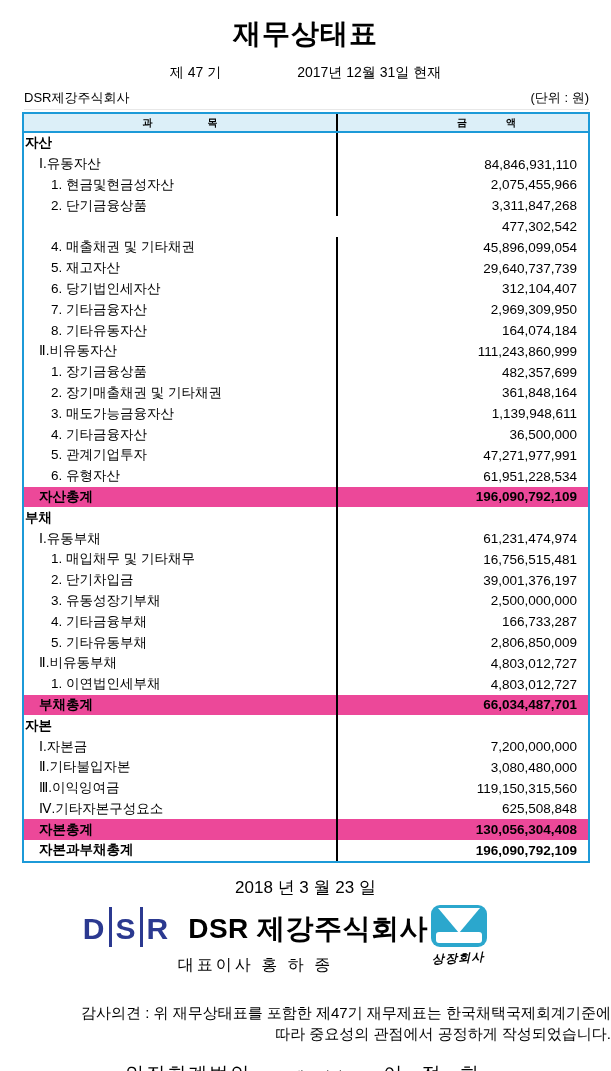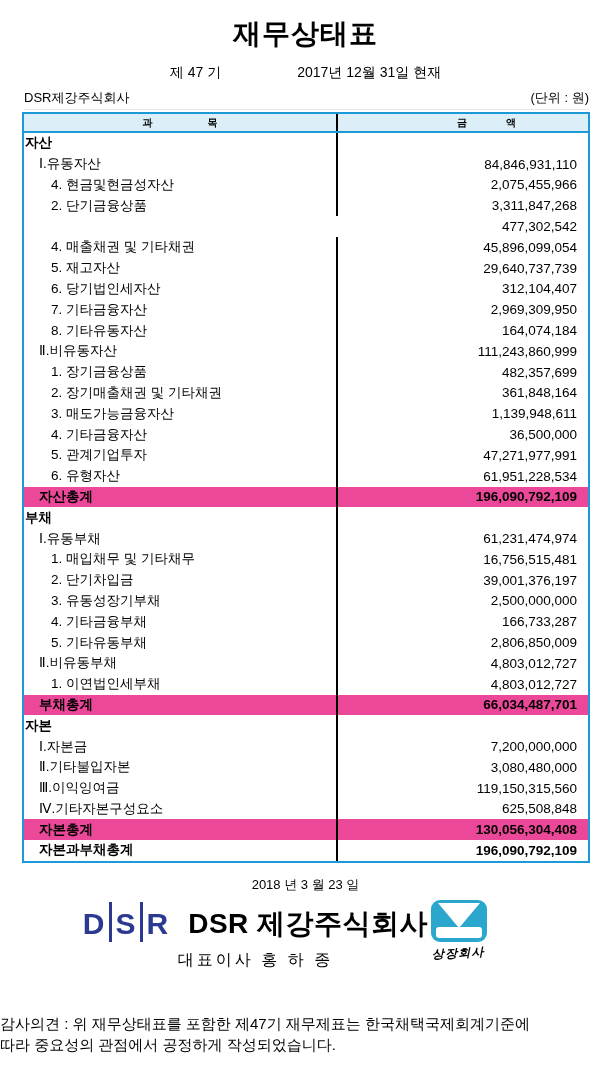--- a/index.html
+++ b/index.html
@@ -59,21 +59,21 @@
   }
   .t-section { font-weight: bold; }
   .t-section .c1 { padding-left: 1px; }
   .t-group .c1 { padding-left: 15px; }
   .t-item .c1 { padding-left: 27px; }
   .t-total { font-weight: bold; background: #ec4899; }
   .t-total .c1 { padding-left: 15px; }
   .t-grandtotal { font-weight: bold; }
   .t-grandtotal .c1 { padding-left: 15px; }
   
-  .report-date { text-align: center; font-size: 13px; margin-top: 13px; }
+  .report-date { text-align: center; font-size: 17px; margin-top: 13px; }
   .sign-block { position: relative; width: 611px; margin-top: 10px; height: 82px; }
   .sign-center {
     display: flex; flex-direction: column; align-items: center;
     transform: translateX(-50px);
   }
   .logo-row { display: flex; align-items: center; gap: 20px; }
   .dsr-logo {
     display: flex; align-items: center;
     font-size: 30px; font-weight: bold; color: #2B3990;
   }
@@ -96,21 +96,21 @@
   .stamp-bar {
     position: absolute; bottom: 4px; left: 5px; right: 5px; height: 11px;
     background: #fff; border-radius: 3px;
   }
   .stamp-text {
     text-align: center; font-size: 12px; font-weight: bold;
     margin-top: 3px; transform: skewX(-14deg) rotate(-3deg);
     letter-spacing: 1px;
   }
   .audit {
-    margin-top: 27px; text-align: left;
+    margin-top: 11px; text-align: right;
     font-size: 15px; line-height: 21px;
   }
   .signature {
     display: flex; justify-content: center; align-items: baseline;
     gap: 40px; margin-top: 17px;
   }
   .auditor { font-size: 19px; letter-spacing: 2px; }
   .auditor-title { font-size: 13px; }
   .auditor-ceo { font-size: 19px; letter-spacing: 7px; }
 </style>
@@ -141,21 +141,21 @@
   <div>
       <div class="row t-section">
     <div class="c1">자산</div>
     <div class="c2"></div>
   </div>
       <div class="row t-group">
     <div class="c1">Ⅰ.유동자산</div>
     <div class="c2">84,846,931,110</div>
   </div>
       <div class="row t-item">
-    <div class="c1">4. 현금및현금성자산</div>
+    <div class="c1">1. 현금및현금성자산</div>
     <div class="c2">2,075,455,966</div>
   </div>
       <div class="row t-item">
     <div class="c1">2. 단기금융상품</div>
     <div class="c2">3,311,847,268</div>
   </div>
       <div class="row t-item">
     <div class="c2">477,302,542</div>
   </div>
       <div class="row t-item">

